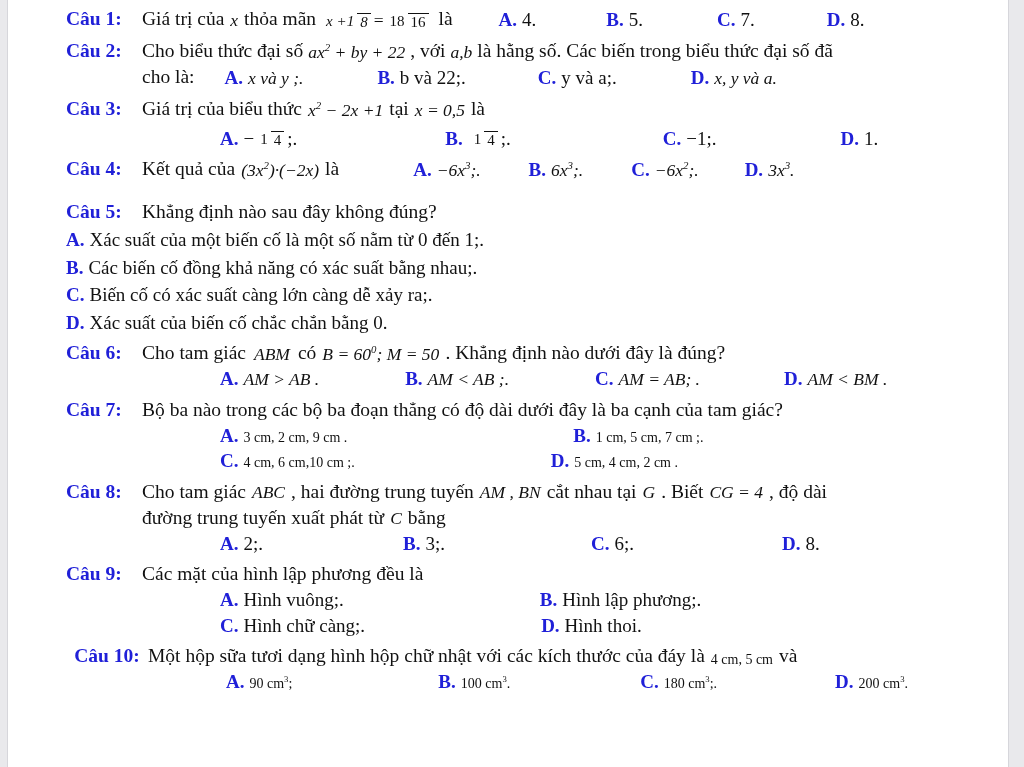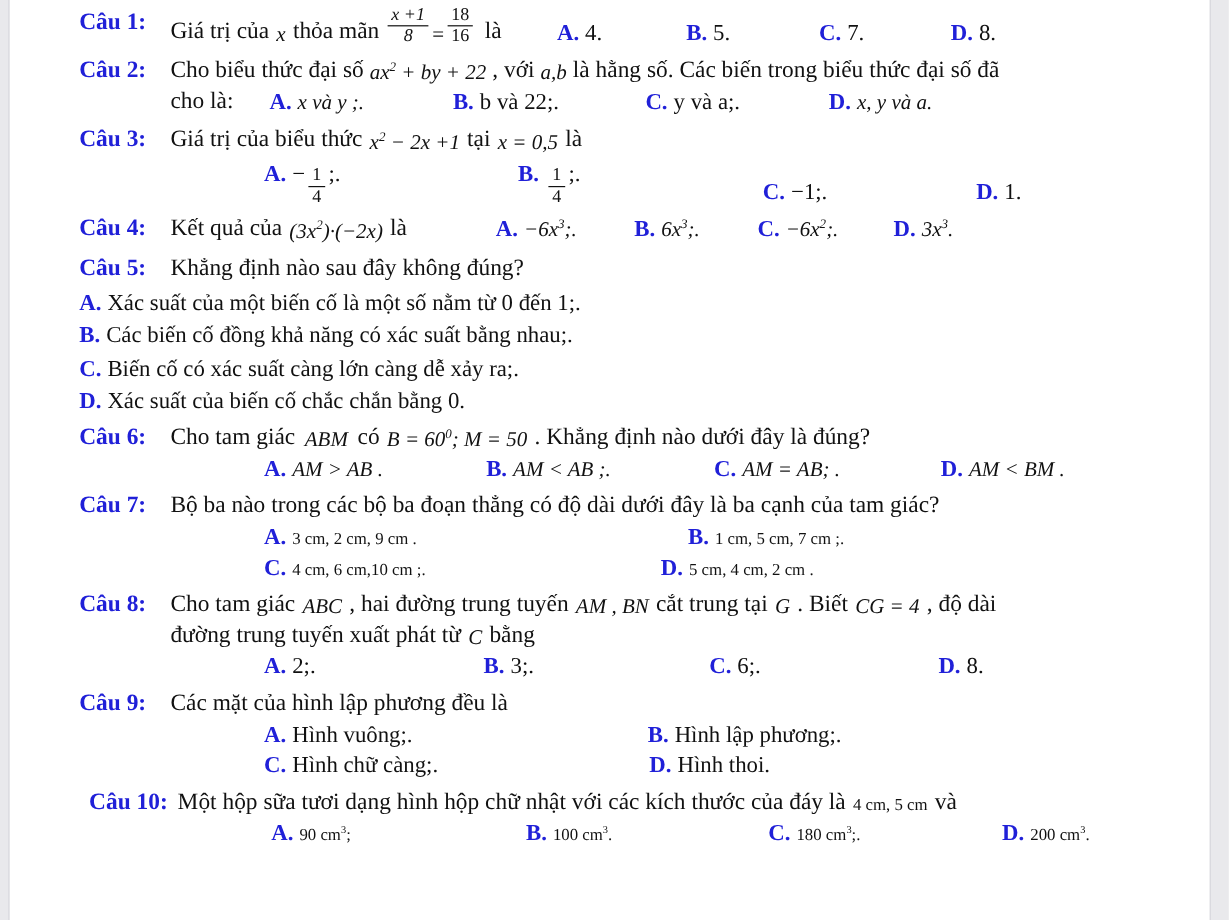--- a/index.html
+++ b/index.html
@@ -38,21 +38,21 @@
   }
   .line{ display:flex; align-items:flex-end; line-height:1.34; }
   .opt{ display:flex; align-items:baseline; white-space:nowrap; }
   .ol{ color:#2020d8;font-weight:bold;font-size:19px;margin-right:5px; }
   .ov{ font-size:19px;color:#111; }
   .math{ font-family:"Liberation Serif","DejaVu Serif",serif; font-style:italic; font-size:17.5px; }
   .mathn{ font-style:normal; }
   .small{ font-size:14px;font-family:Liberation Serif, serif; }
   sup{ font-size:.62em; vertical-align:super; line-height:0; }
   .frac{
-    display:inline-flex;flex-direction:column;
+    display:inline-flex;flex-direction:row;
     vertical-align:middle;text-align:center;
     margin:0 3px;position:relative;top:-1px;
   }
   .frac .num{ font-size:15px;padding:0 3px;line-height:1.08; }
   .frac .den{ font-size:15px;padding:0 3px;line-height:1.12;border-top:1.3px solid #111; }
   .frac.it .num,.frac.it .den{ font-style:italic; }
   .rowgap{ height:3px; }
 </style>
 </head>
 <body>
@@ -191,21 +191,21 @@
           <span class="ov math">−6x<sup>2</sup>;.</span>
         </span>
         <span class="opt" style="margin-left:46px">
           <span class="ol">D.</span>
           <span class="ov math">3x<sup>3</sup>.</span>
         </span>
       </div>
     </div>
   </div>
 
-  <div class="q" style="margin-top:7px">
+  <div class="q" style="margin-top:17px">
     <div class="qlabel w1">Câu 5:</div>
     <div class="qbody">
       <div class="line">
             <span>Khẳng định nào sau đây không đúng?</span>
           </div>
     </div>
   </div>
   <div style="margin-left:0px">
     <div class="line" style="margin-top:2px">
       <span class="ol">A.</span>
@@ -286,21 +286,21 @@
   </div>
 
   <div class="q" style="margin-top:5px">
     <div class="qlabel w1">Câu 8:</div>
     <div class="qbody">
       <div class="line">
         <span>Cho tam giác</span>
         <span class="math" style="margin:0 6px">ABC</span>
         <span>, hai đường trung tuyến</span>
         <span class="math" style="margin:0 6px">AM , BN</span>
-        <span>cắt trung tại</span>
+        <span>cắt nhau tại</span>
         <span class="math" style="margin:0 6px">G</span>
         <span>. Biết</span>
         <span class="math" style="margin:0 6px">CG = 4</span>
         <span>, độ dài</span>
       </div>
       <div class="line">
         <span>đường trung tuyến xuất phát từ</span>
         <span class="math" style="margin:0 6px">C</span>
         <span>bằng</span>
       </div>

